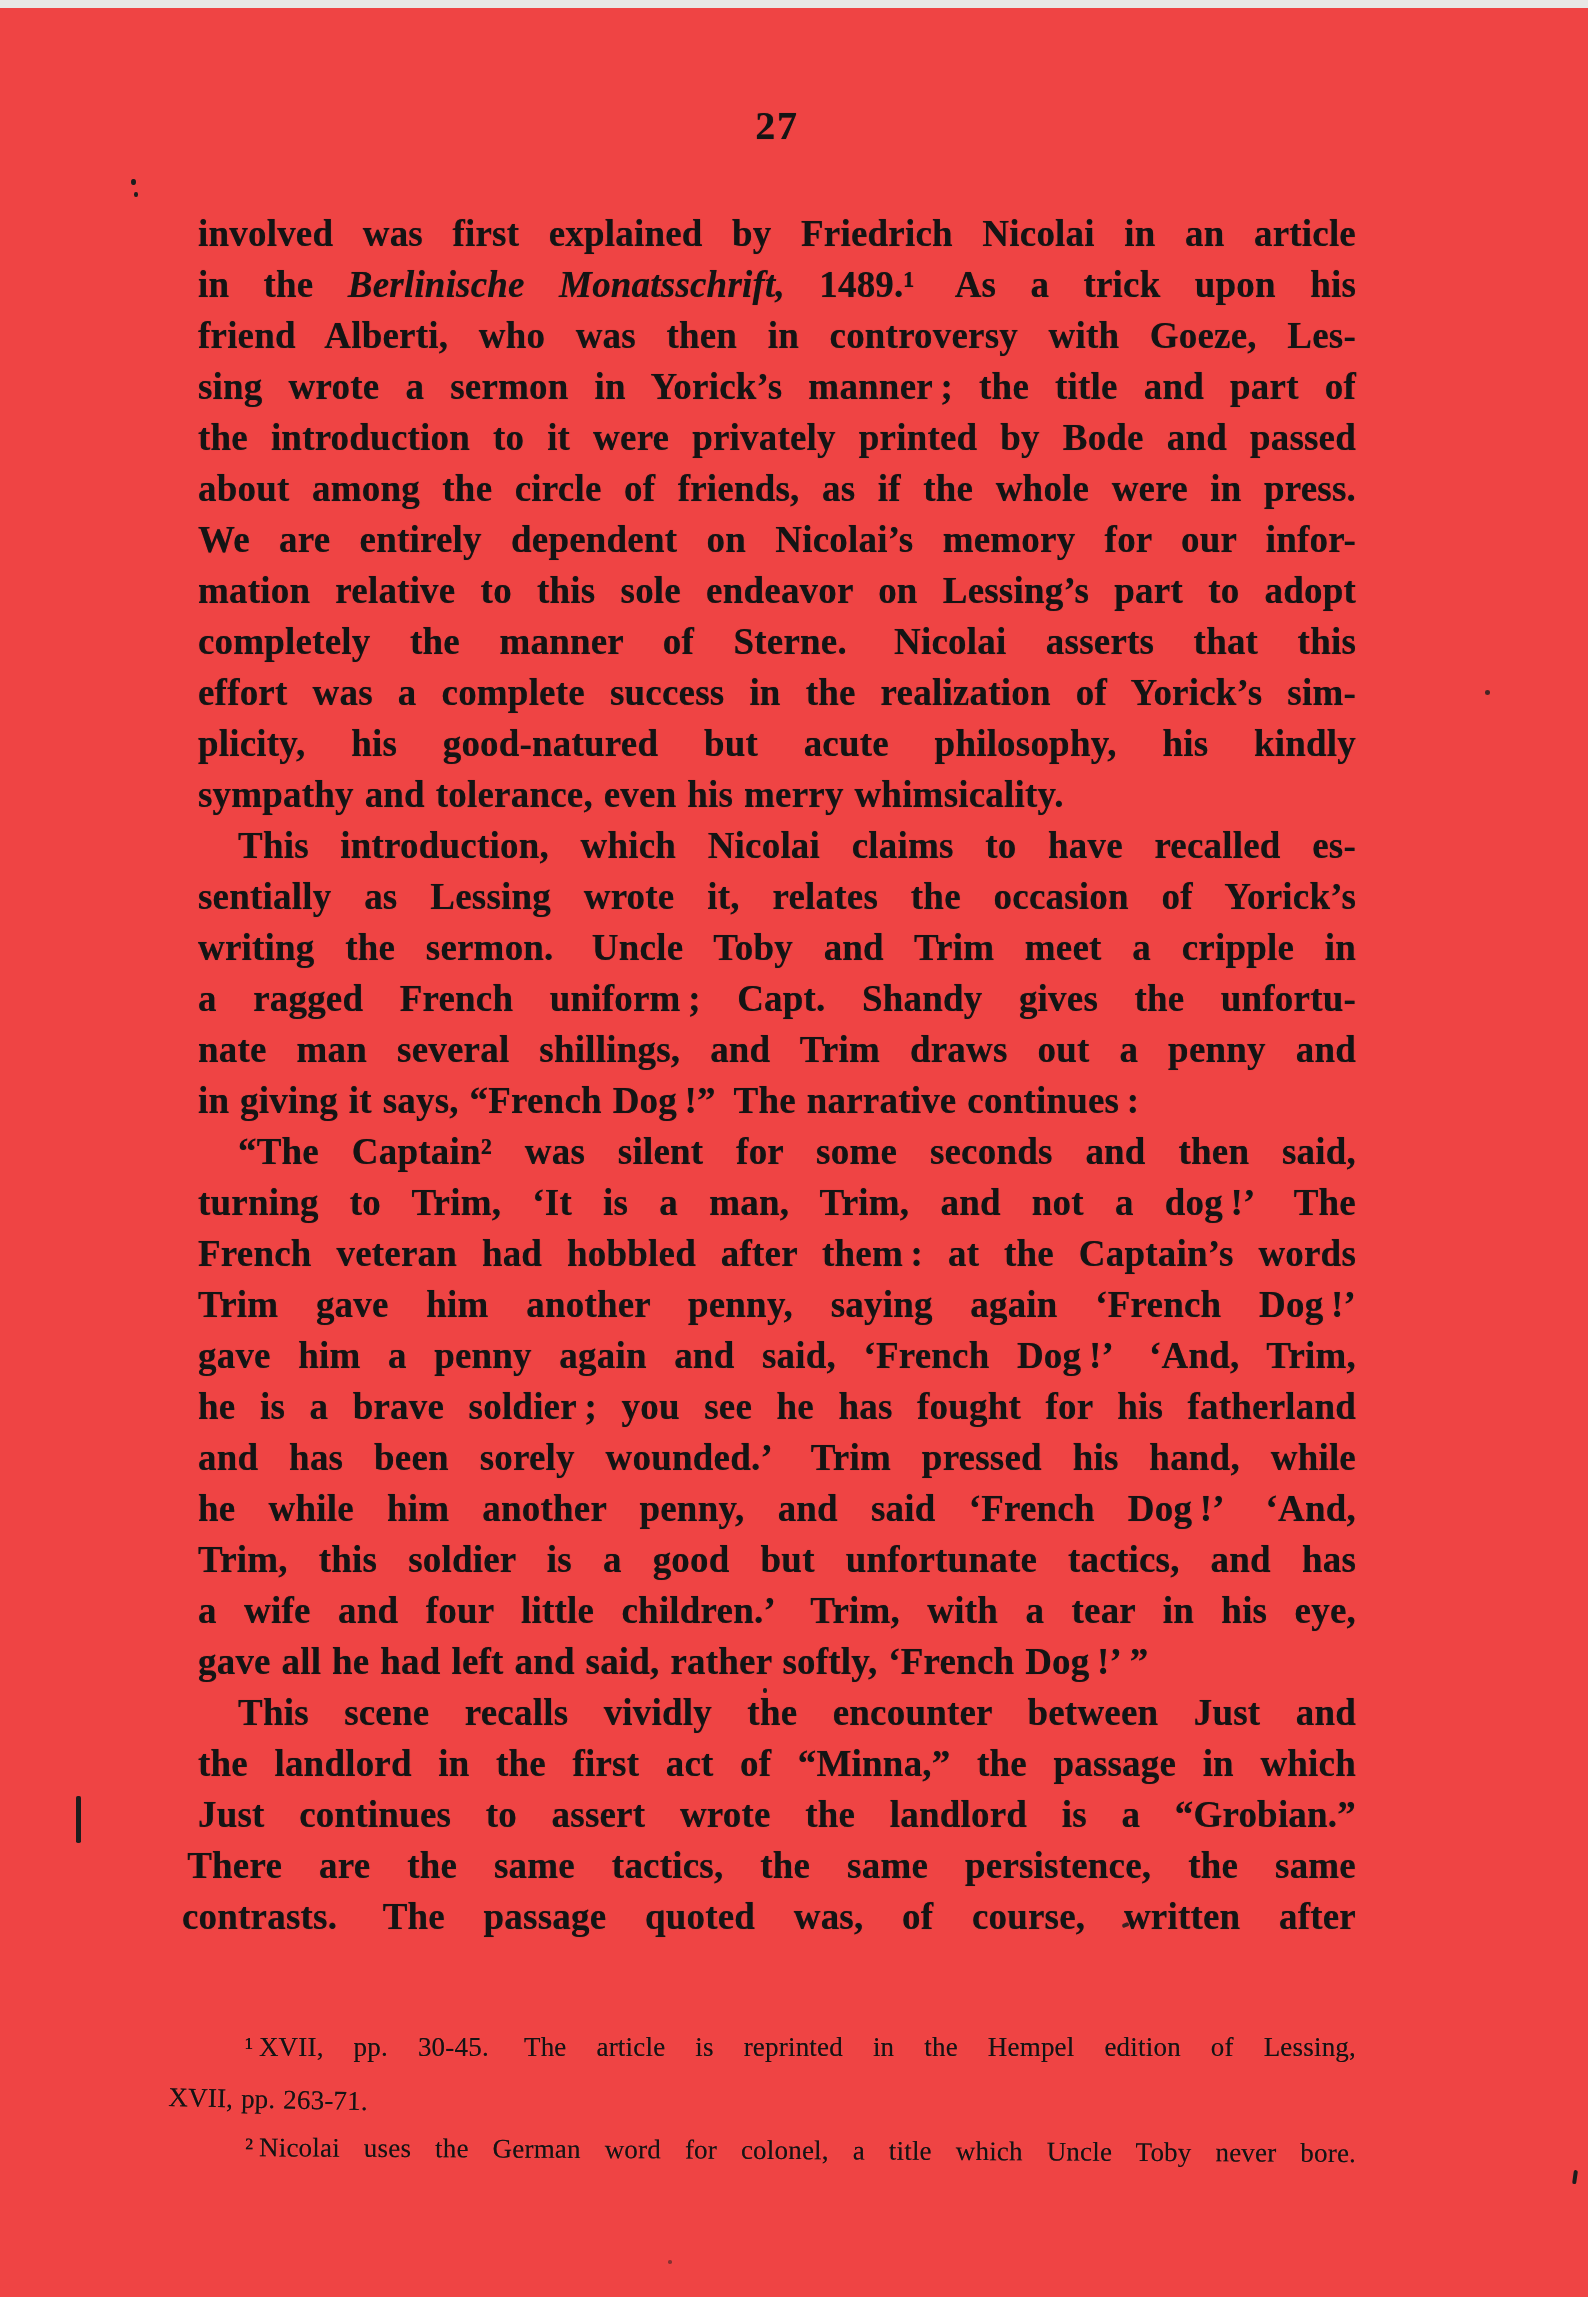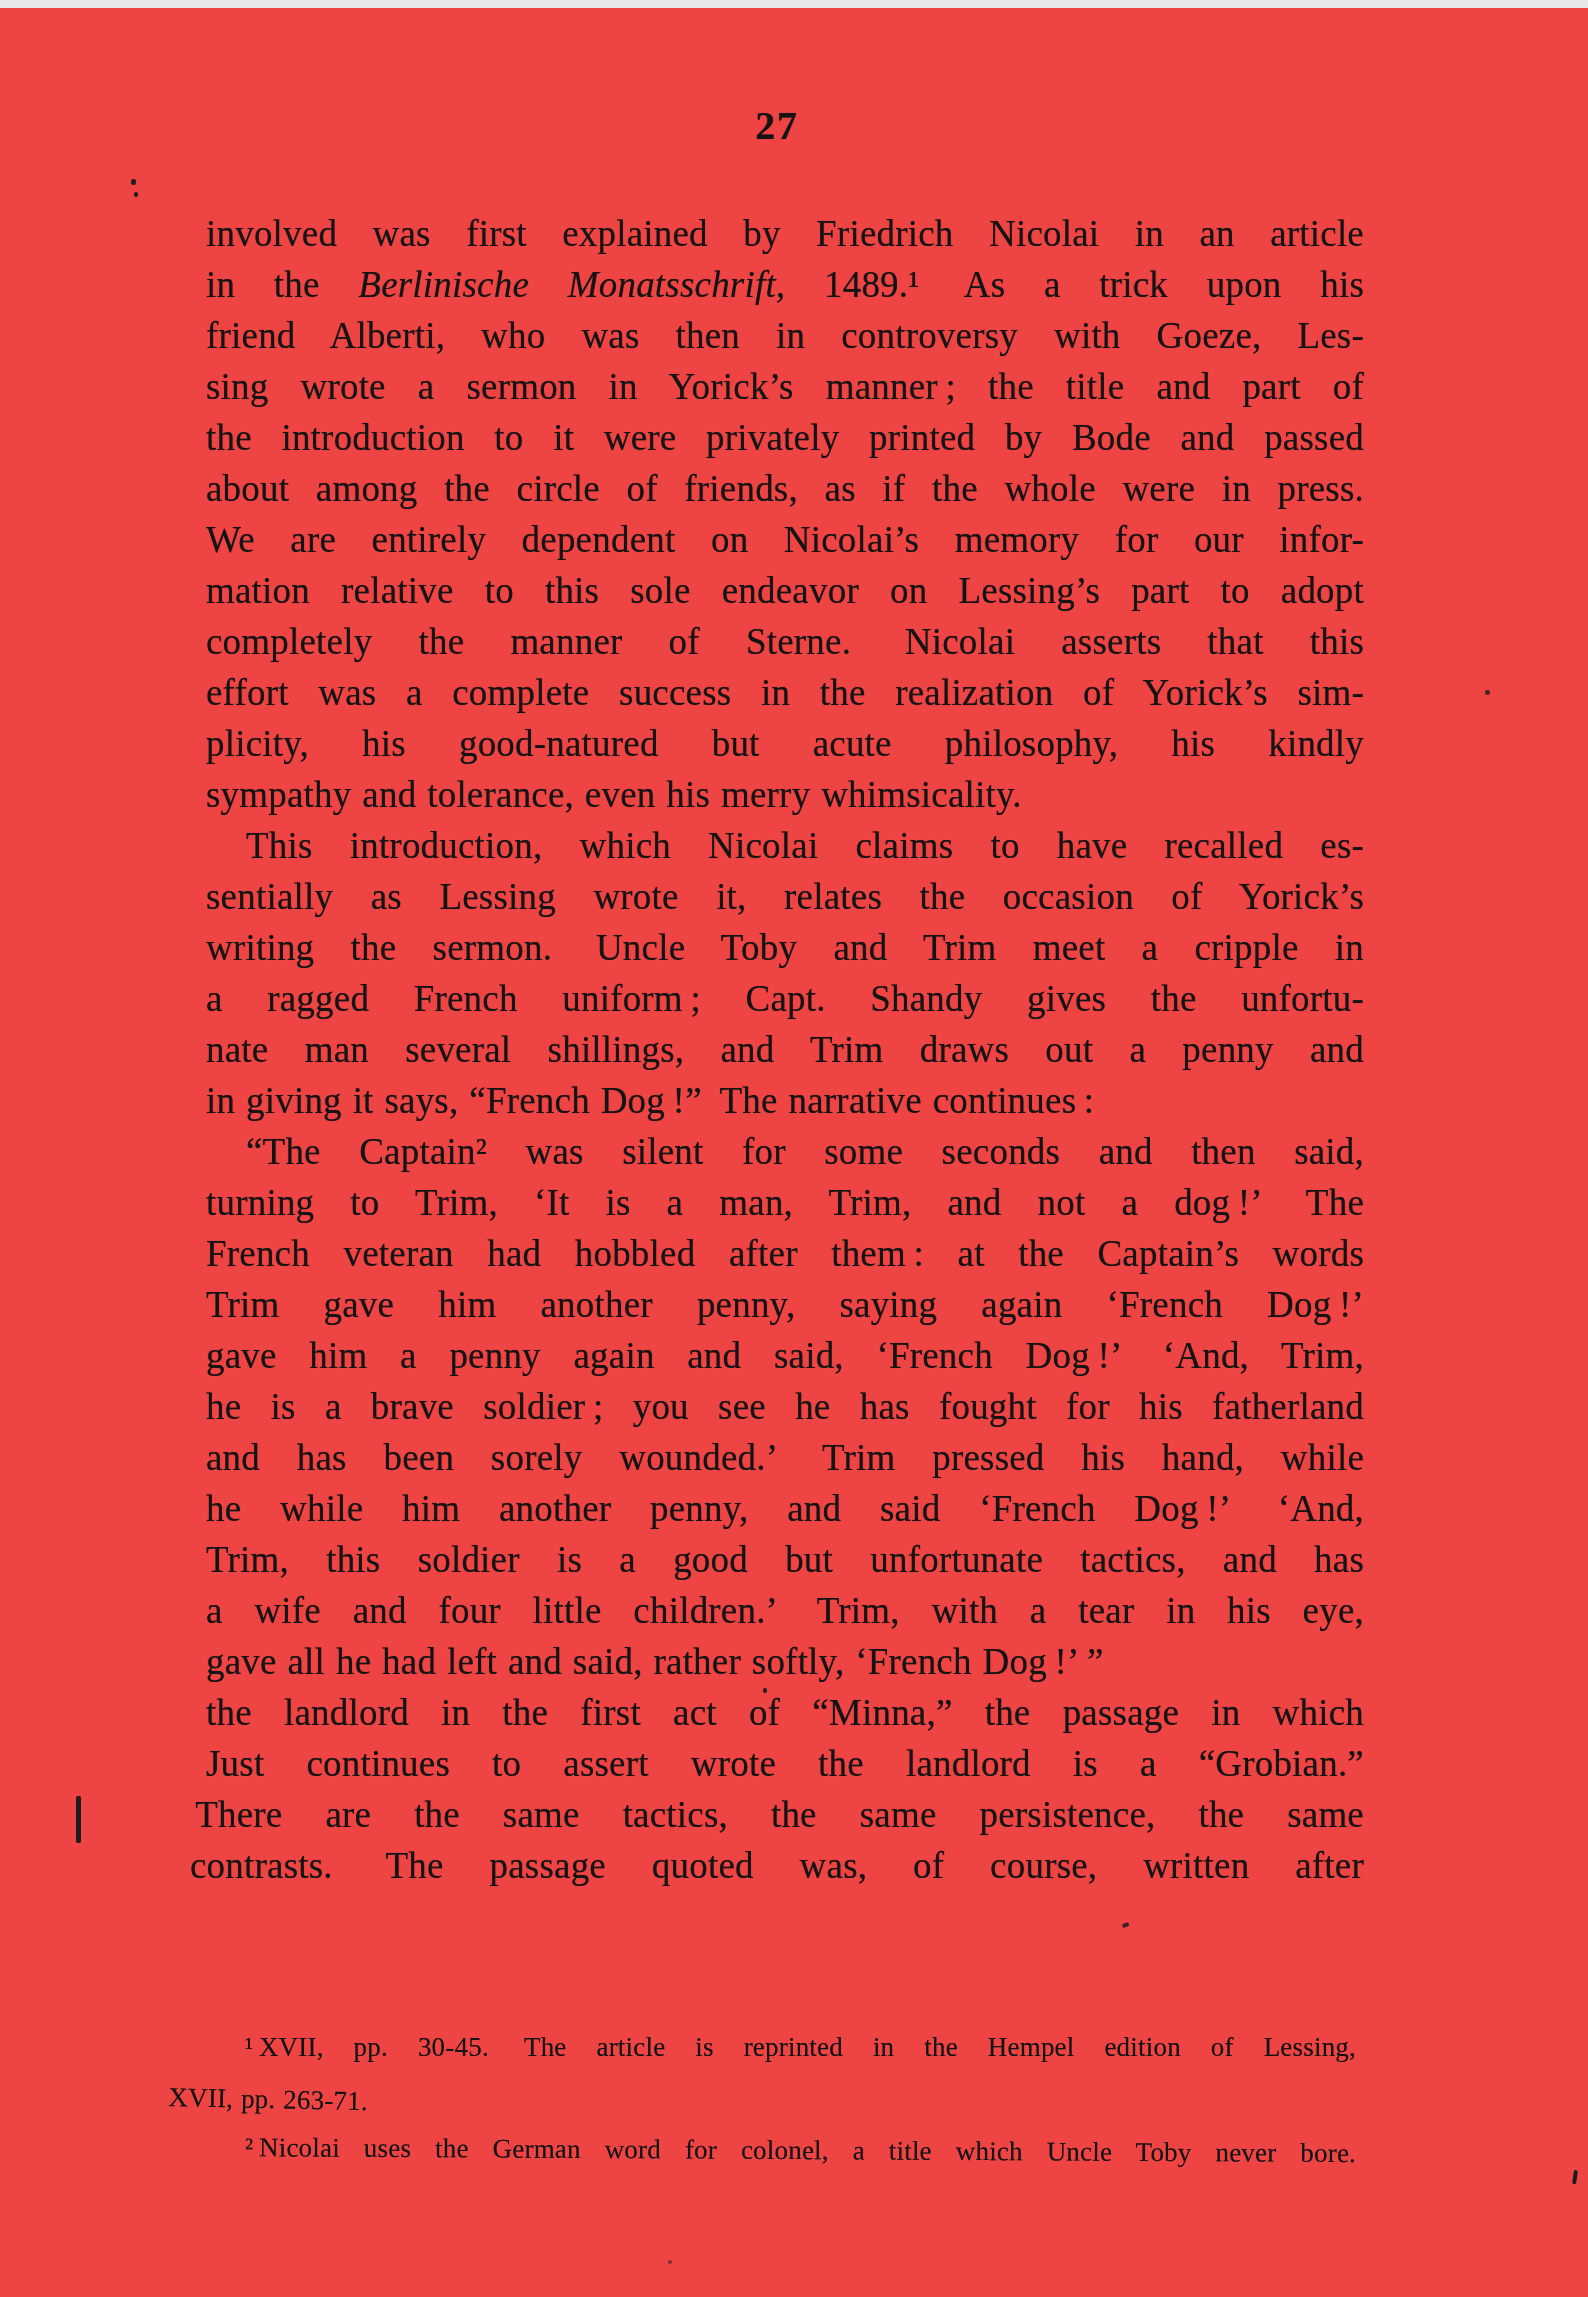--- a/index.html
+++ b/index.html
@@ -8,23 +8,24 @@
     background:#ef4444;overflow:hidden;
     font-family:"Liberation Serif","DejaVu Serif",serif;
     color:#141414;
   }
   .pagenum{
     position:absolute;top:94px;left:198px;width:1158px;
     text-align:center;font-size:40px;font-weight:700;letter-spacing:1.8px;
     text-shadow:0 0 0.7px rgba(10,10,10,.55);
   }
   .bodytext{
-    position:absolute;top:200px;left:206px;width:1158px;
+    position:absolute;top:200px;left:198px;width:1158px;
     font-size:37px;line-height:51px;letter-spacing:0.2px;word-spacing:1.4px;
     text-shadow:0 0 0.7px rgba(10,10,10,.55);
+    font-weight:bold;
   }
   .fnotes{
     position:absolute;top:2014px;left:198px;width:1158px;
     font-size:27px;line-height:50px;letter-spacing:0.2px;word-spacing:0.9px;
     text-shadow:0 0 0.5px rgba(10,10,10,.5);
   }
   .line{text-align:left;}
   .line.j{text-align:justify;text-align-last:justify;}
   .bodytext .line.ind{text-indent:40px;}
   .fnotes .line.ind{text-indent:47px;}
@@ -61,20 +62,21 @@
       <div class="line j"><span>turning to Trim, ‘It is a man, Trim, and not a dog !’  The</span></div>
       <div class="line j"><span>French veteran had hobbled after them : at the Captain’s words</span></div>
       <div class="line j"><span>Trim gave him another penny, saying again ‘French Dog !’</span></div>
       <div class="line j"><span>gave him a penny again and said, ‘French Dog !’  ‘And, Trim,</span></div>
       <div class="line j"><span>he is a brave soldier ; you see he has fought for his fatherland</span></div>
       <div class="line j"><span>and has been sorely wounded.’  Trim pressed his hand, while</span></div>
       <div class="line j"><span>he while him another penny, and said ‘French Dog !’  ‘And,</span></div>
       <div class="line j"><span>Trim, this soldier is a good but unfortunate tactics, and has</span></div>
       <div class="line j"><span>a wife and four little children.’  Trim, with a tear in his eye,</span></div>
       <div class="line"><span>gave all he had left and said, rather softly, ‘French Dog !’ ”</span></div>
+      <div class="line j ind"><span>This scene recalls vividly the encounter between Just and</span></div>
       <div class="line j"><span>the landlord in the first act of “Minna,” the passage in which</span></div>
       <div class="line j"><span>Just continues to assert wrote the landlord is a “Grobian.”</span></div>
       <div class="line j" style="margin-left: -10.8px;"><span>There are the same tactics, the same persistence, the same</span></div>
       <div class="line j" style="margin-left: -16px;"><span>contrasts.  The passage quoted was, of course, written after</span></div>
     </div>
 
   <div class="fnotes">
       <div class="line j ind"><span>¹ XVII, pp. 30-45.  The article is reprinted in the Hempel edition of Lessing,</span></div>
       <div class="line" style="margin-left: -30px; transform: rotate(1.2deg); transform-origin: left bottom;"><span>XVII, pp. 263-71.</span></div>
       <div class="line j ind" style="transform: rotate(0.3deg); transform-origin: left bottom;"><span>² Nicolai uses the German word for colonel, a title which Uncle Toby never bore.</span></div>

